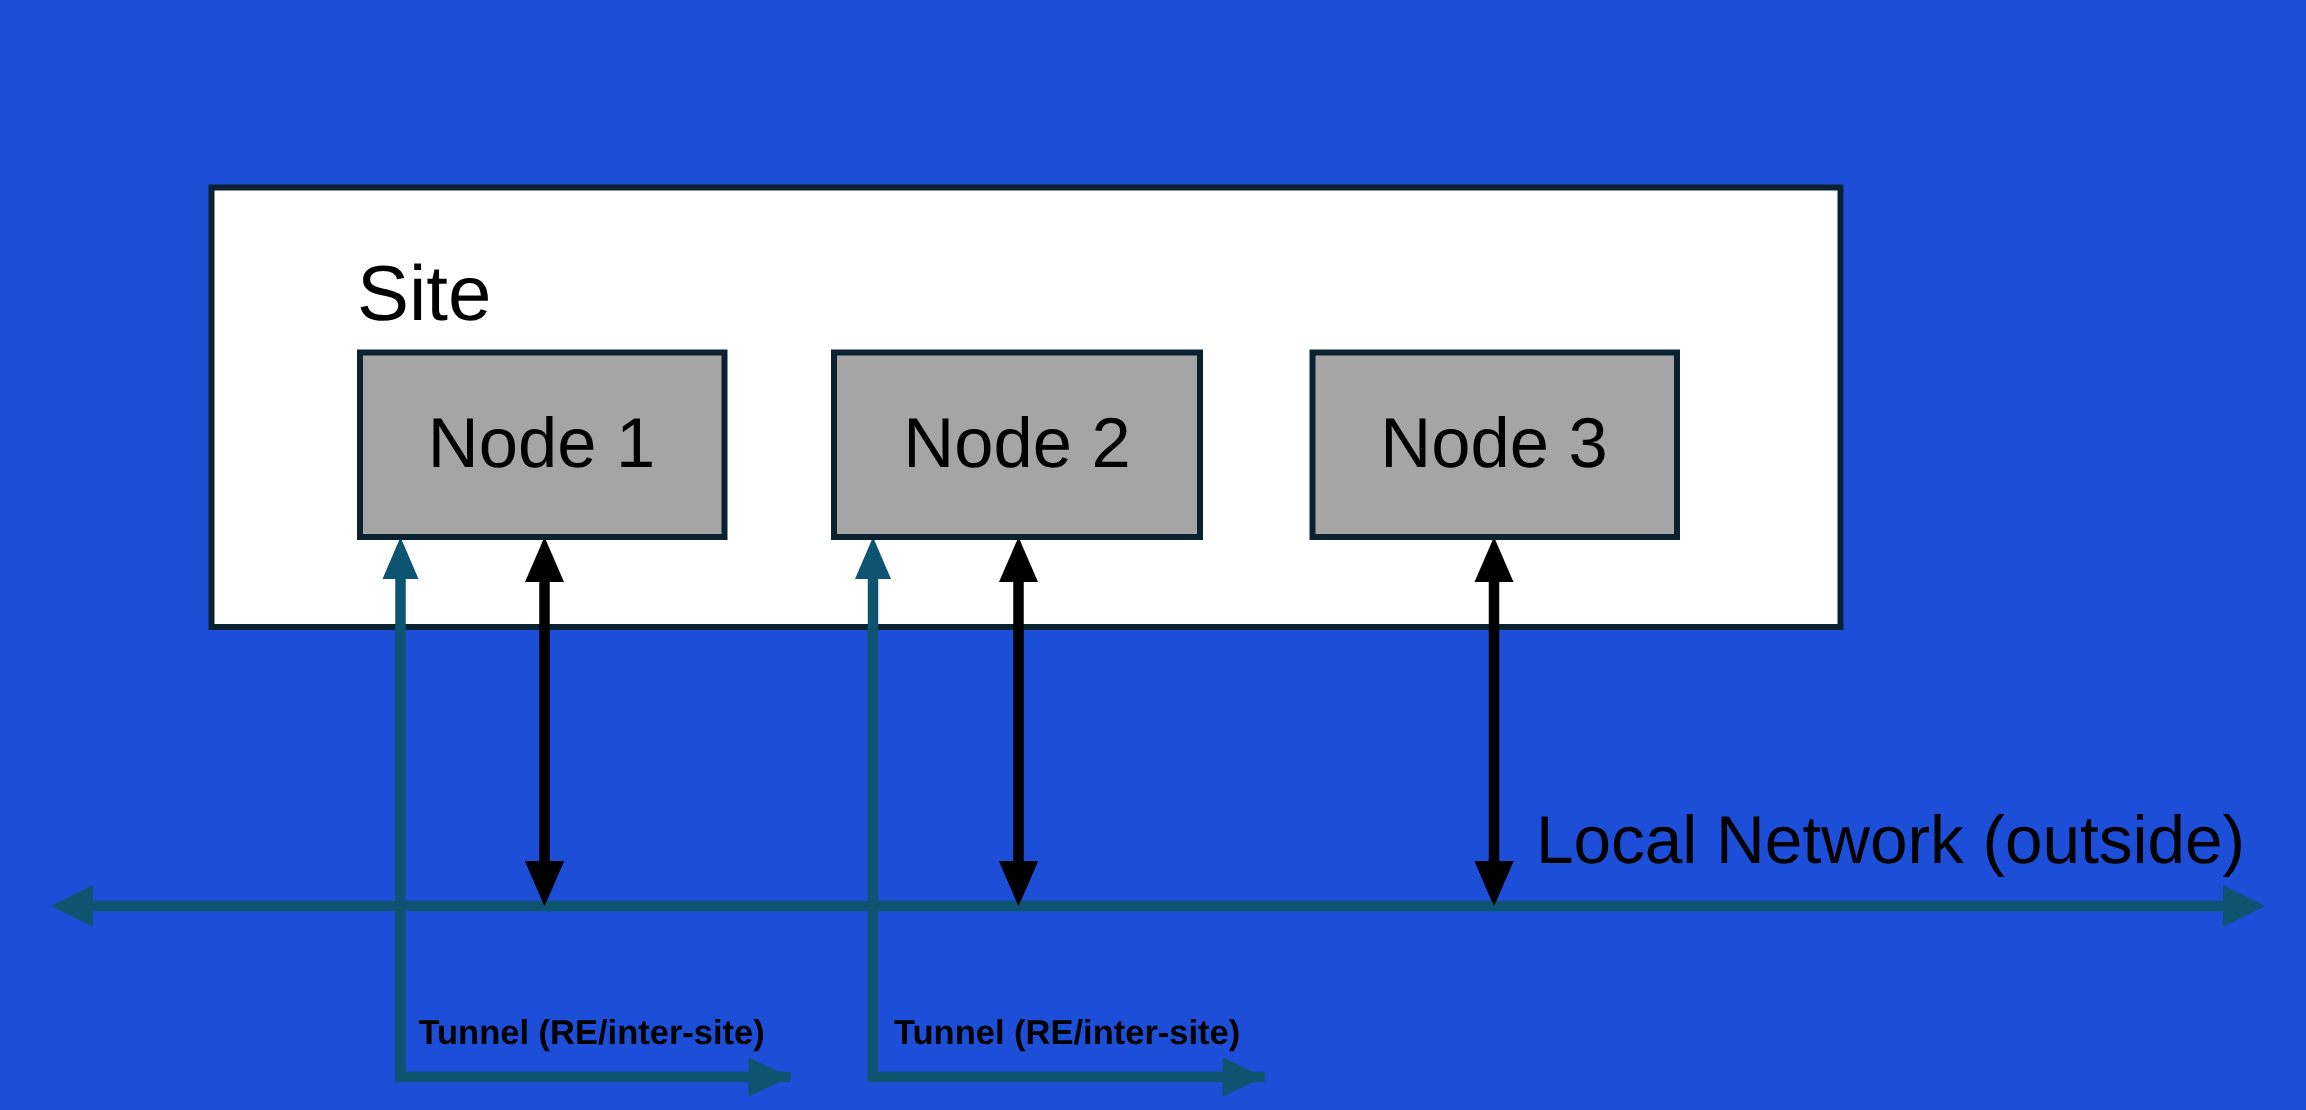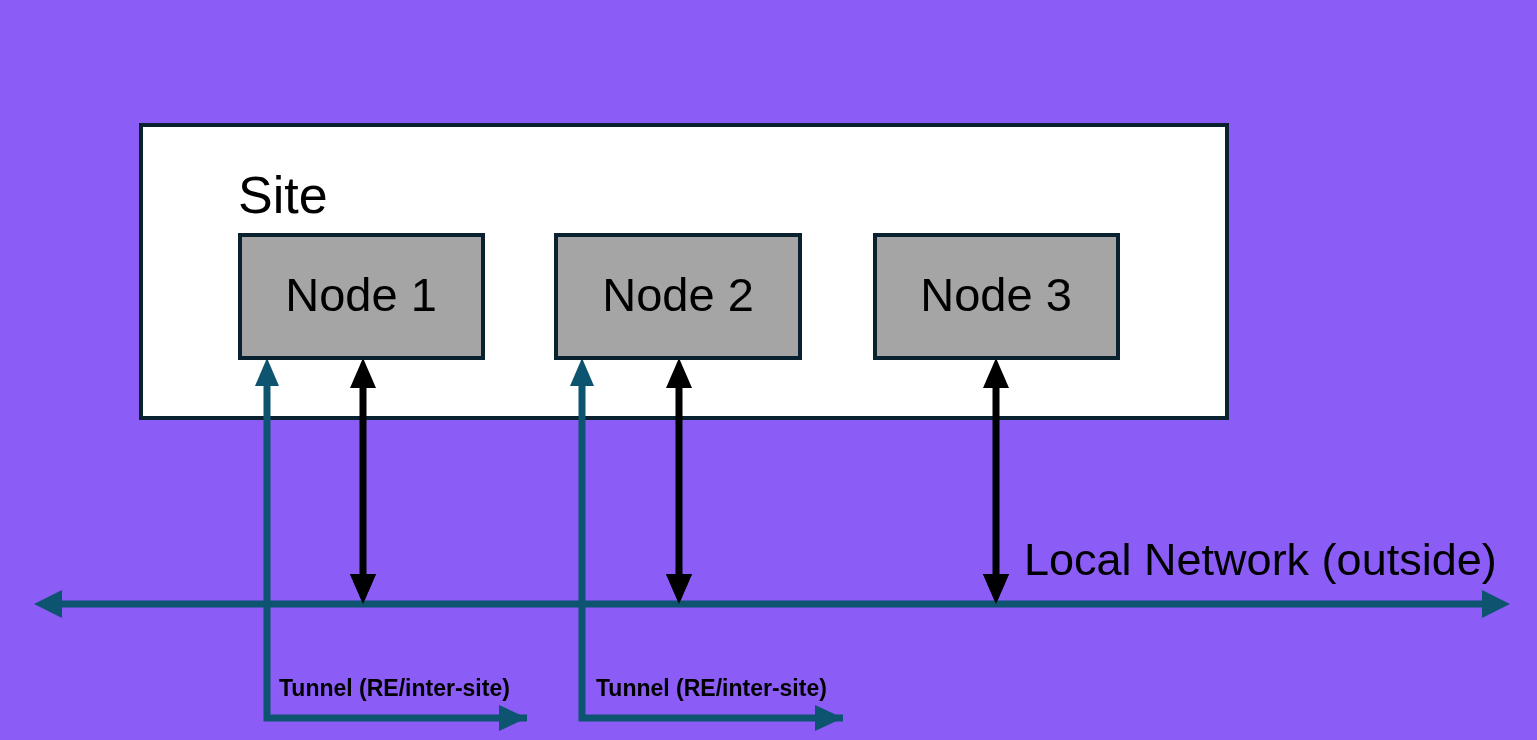--- a/index.html
+++ b/index.html
@@ -8,21 +8,21 @@
     background: #ffffff;
   }
   body {
     font-family: "Liberation Sans", sans-serif;
     -webkit-font-smoothing: antialiased;
   }
   #stage {
     position: relative;
     width: 1537px;
     height: 740px;
-    background: #8b5cf6;
+    background: #1d4ed8;
     overflow: hidden;
   }
   #diagram-svg {
     position: absolute;
     left: 0;
     top: 0;
     width: 1537px;
     height: 740px;
     display: block;
   }

